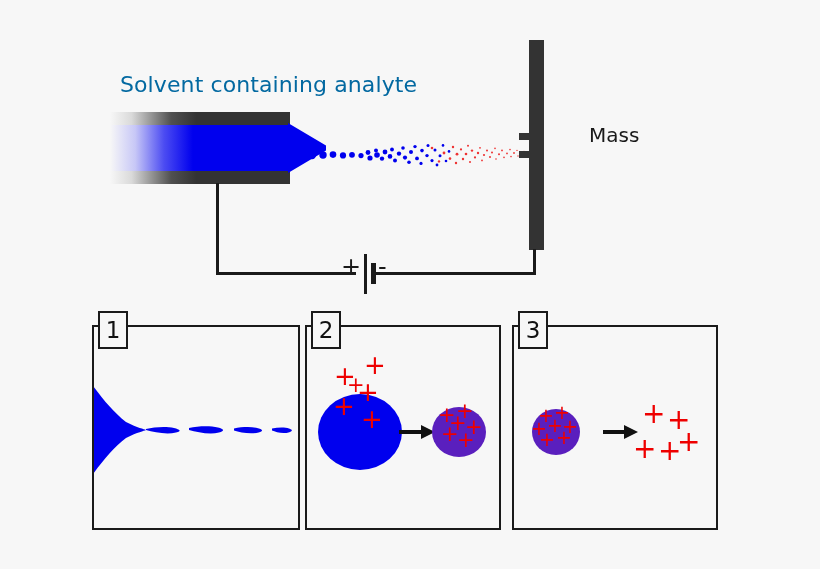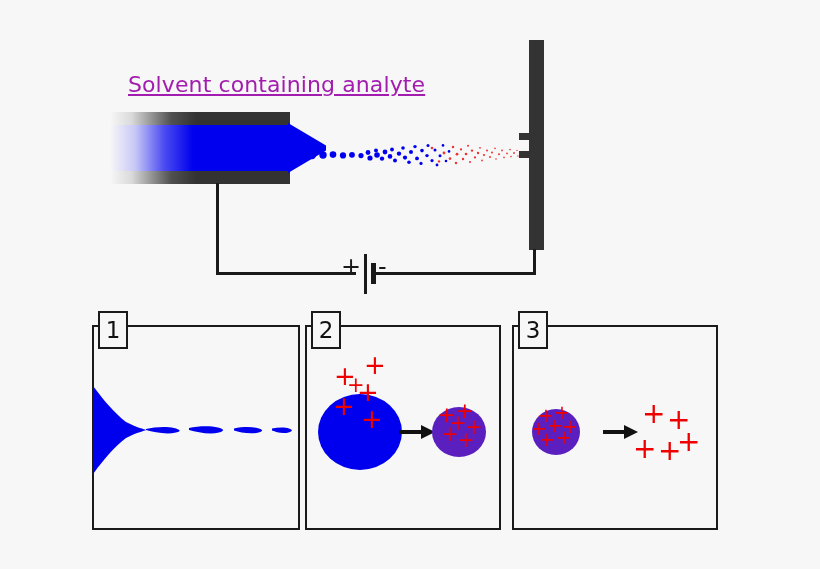--- a/index.html
+++ b/index.html
@@ -16,26 +16,25 @@
   #stage {
     position: relative;
     width: 820px;
     height: 569px;
     background: #f7f7f7;
   }
   .abs { position: absolute; }
 
   
   .label-solvent {
-    left: 128px; top: 72px;
+    left: 120px; top: 72px;
     font-size: 22px;
-    color: #a21caf;
+    color: #0369a1;
     white-space: nowrap;
     letter-spacing: 0.1px;
-    text-decoration: underline;
   }
   .label-ms {
     left: 589px; top: 123px;
     font-size: 20px;
     color: #1a1a1a;
     line-height: 25px;
     white-space: nowrap;
   }
   .label-ms span { display: block; }
 
@@ -187,20 +186,21 @@
       <circle cx="219" cy="29.4" r="0.7"></circle>
       <circle cx="222" cy="27.2" r="0.7"></circle>
     </g>
   </svg>
 
   <div class="abs" style="left:529px; top:40px; width:15px; height:210px; background:#333;"></div>
   <div class="abs" style="left:519px; top:133px; width:12px; height:7px; background:#333;"></div>
   <div class="abs" style="left:519px; top:151px; width:12px; height:7px; background:#333;"></div>
 
   <div class="abs label-ms">
+    <span>Mass</span>
   </div>
 
   <div class="abs" style="left:216px; top:183px; width:3px; height:91px; background:#1a1a1a;"></div>
   <div class="abs" style="left:216px; top:272px; width:140px; height:3px; background:#1a1a1a;"></div>
   <div class="abs" style="left:374px; top:272px; width:161px; height:3px; background:#1a1a1a;"></div>
   <div class="abs" style="left:533px; top:249px; width:3px; height:26px; background:#1a1a1a;"></div>
 
   <div class="abs" style="left:364px; top:254px; width:3px; height:40px; background:#1a1a1a;"></div>
   <div class="abs" style="left:371px; top:263px; width:5px; height:21px; background:#1a1a1a;"></div>
   <div class="abs" style="left:341px; top:253px; font-size:24px; color:#1a1a1a;">+</div>

